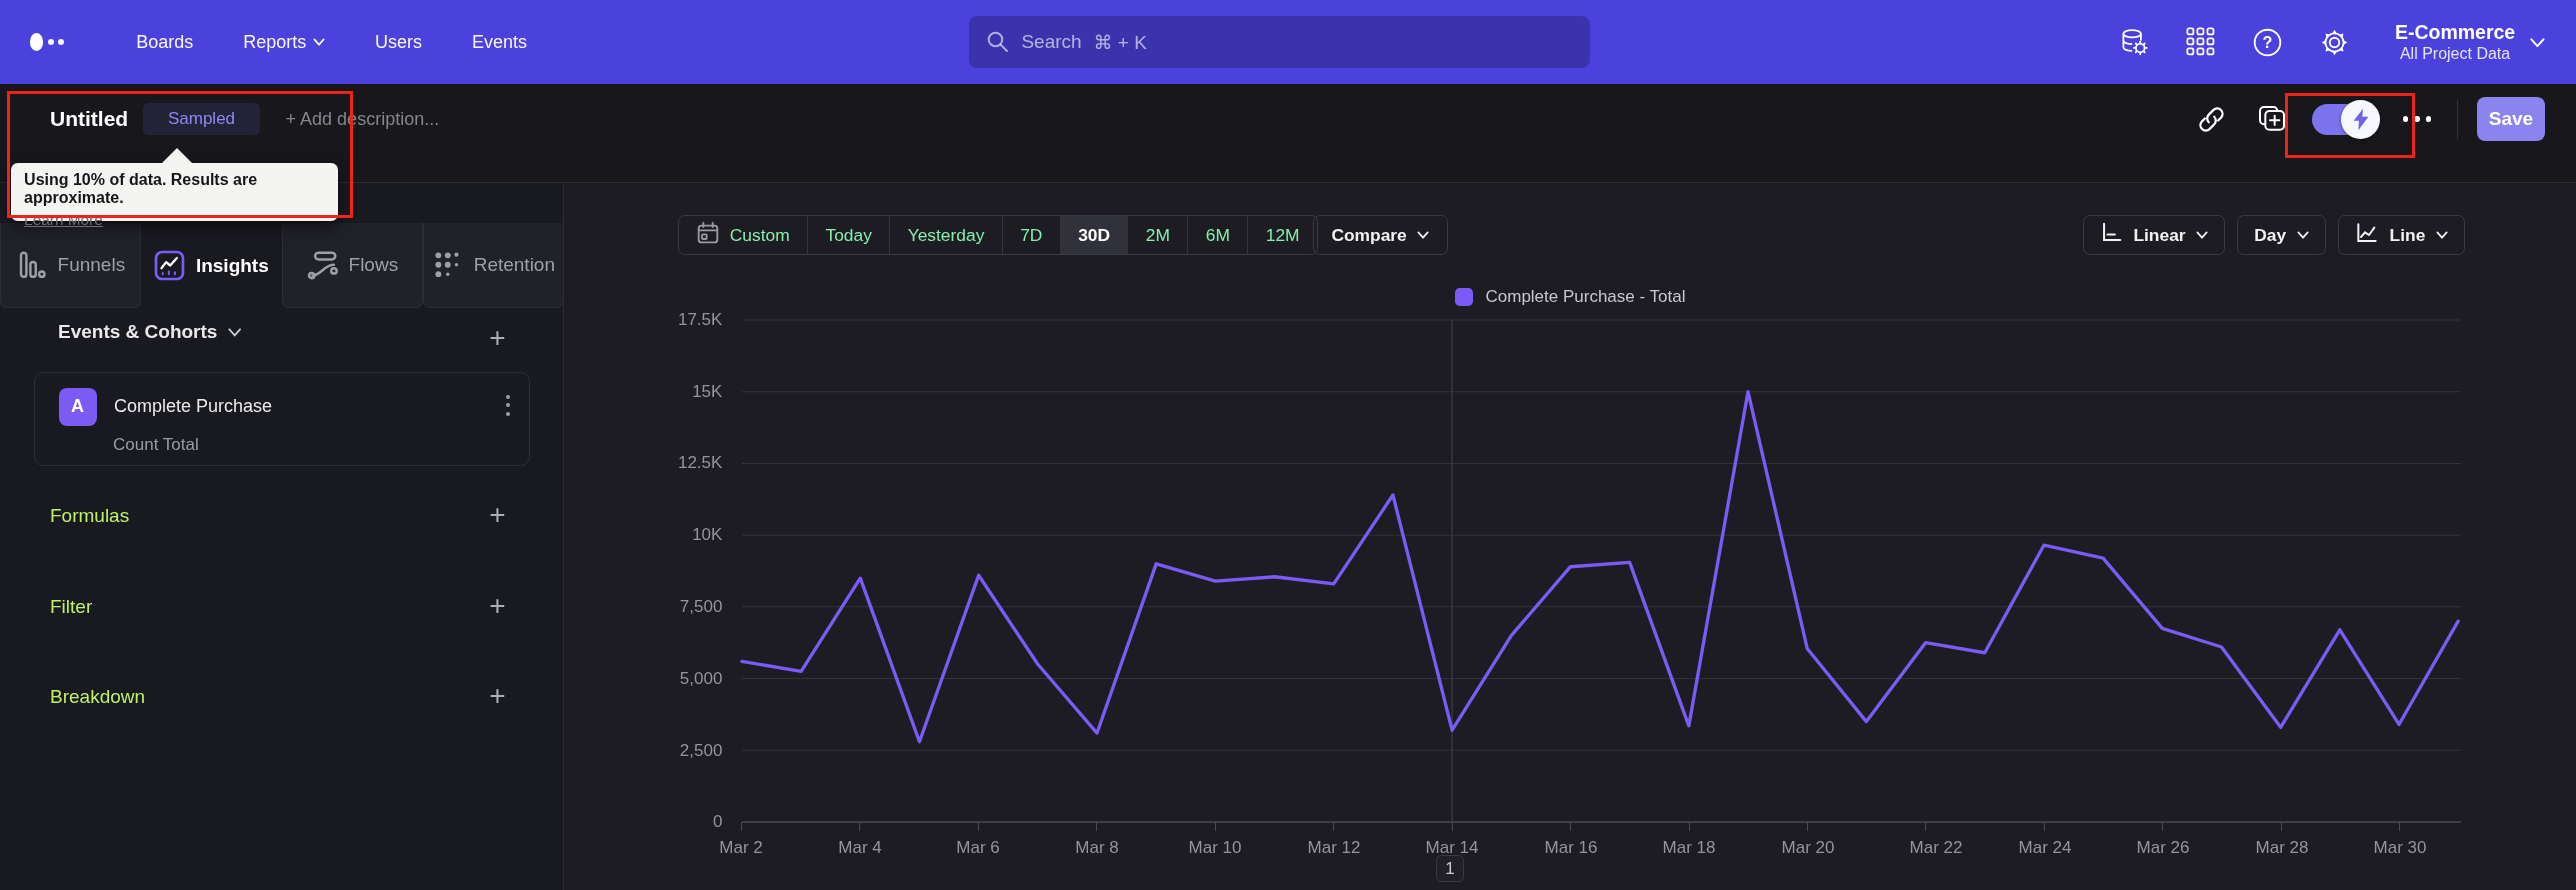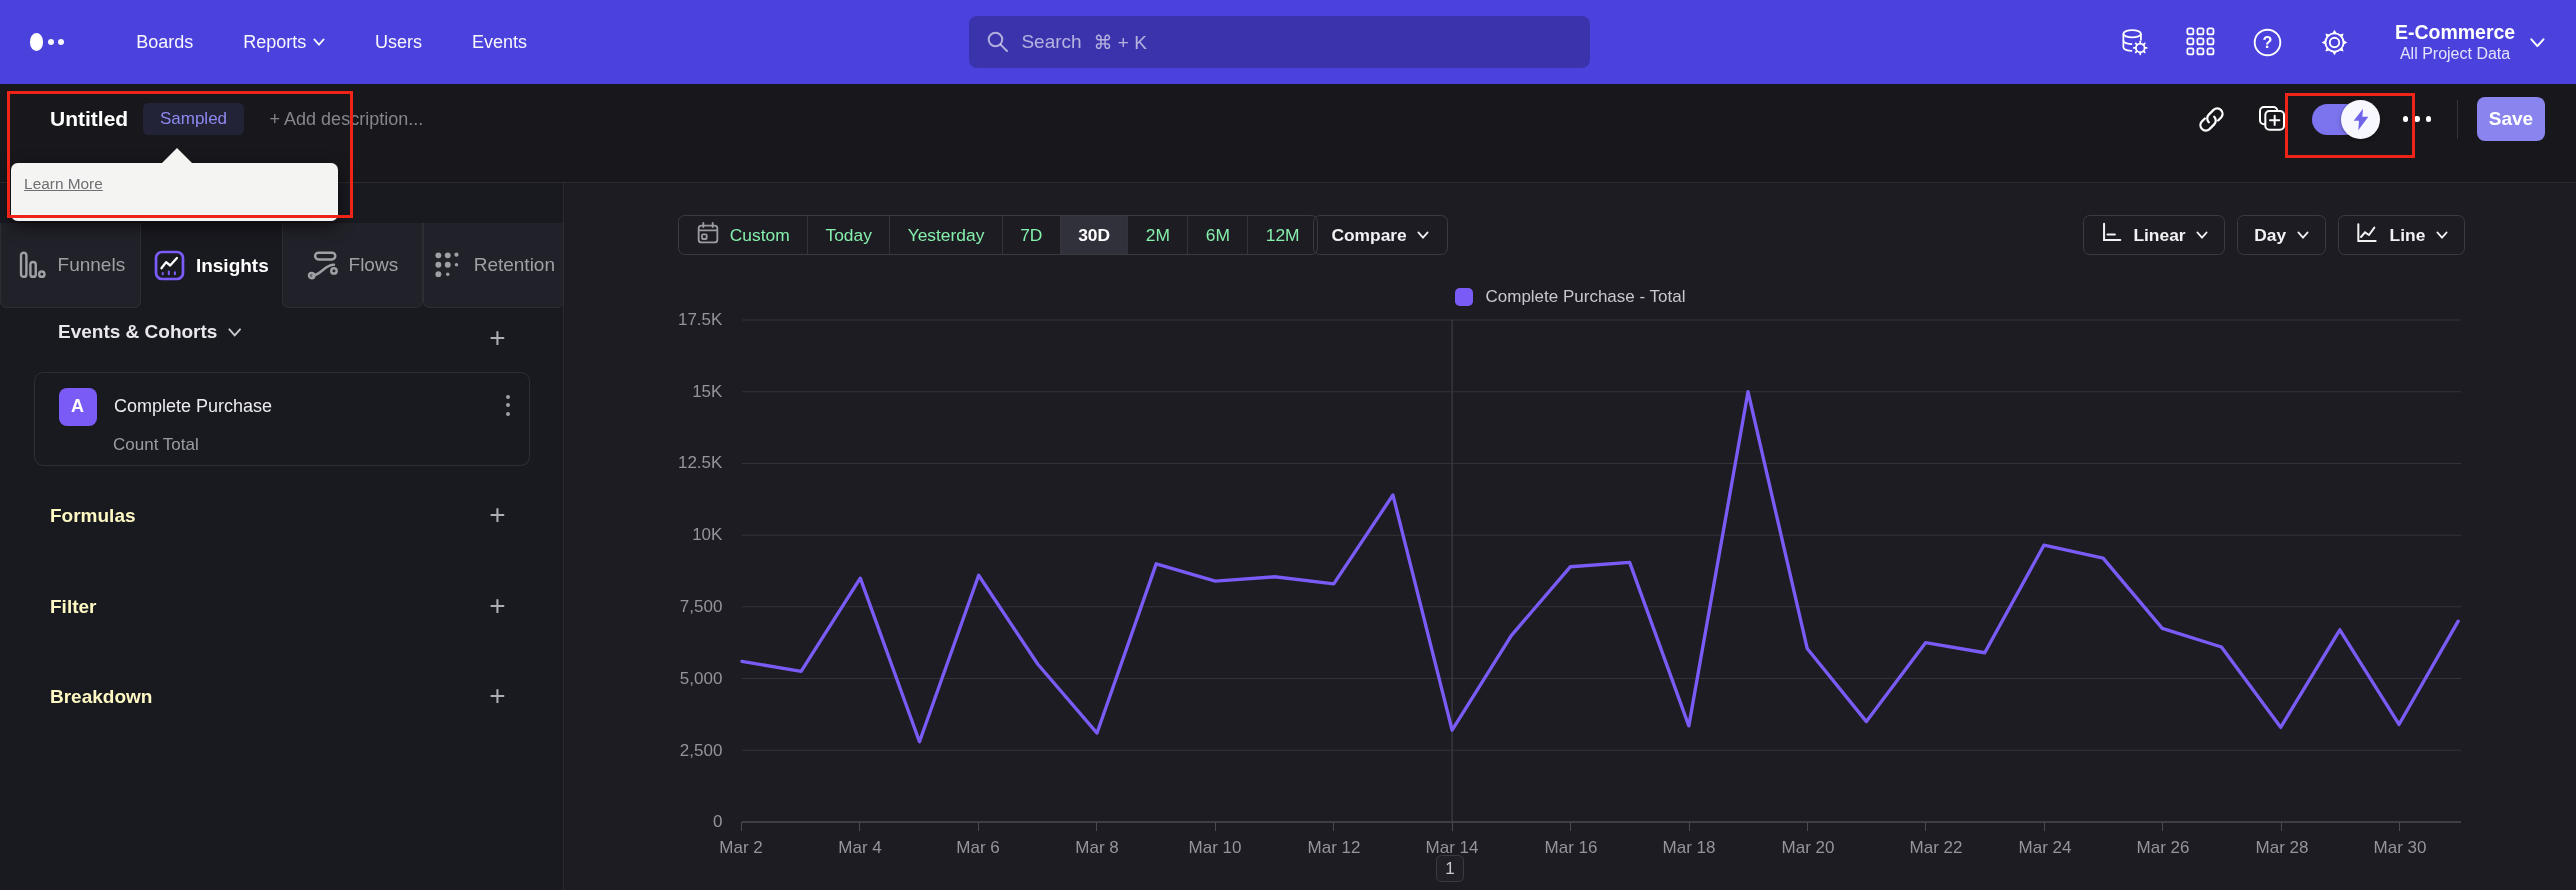--- a/index.html
+++ b/index.html
@@ -20,21 +20,21 @@
   .nav-right{position:absolute;right:34px;top:0;height:84px;display:flex;align-items:center;gap:35px;}
   .nicon{width:32px;height:32px;display:flex;align-items:center;justify-content:center;cursor:pointer;}
   .project{display:flex;align-items:center;gap:14.8px;margin-left:9.4px;cursor:pointer;text-align:center;}
   .project .pname{color:#fff;font-size:19.5px;font-weight:bold;line-height:1.2;}
   .project .pscope{color:rgba(255,255,255,.85);font-size:16px;line-height:1.2;}
 
   
   .titlebar{position:absolute;left:0;top:84px;width:2576px;height:99px;background:#18181c;border-bottom:1.3px solid #2a2a30;}
   .tb-left{position:absolute;left:50px;top:0;height:70px;display:flex;align-items:center;}
   .tb-title{color:#fff;font-size:21px;font-weight:bold;}
-  .tb-badge{margin-left:14.8px;background:#232338;color:#8e89f0;font-size:17px;padding:6px 17px;border-radius:5.4px;cursor:pointer;}
+  .tb-badge{margin-left:14.8px;background:#232338;color:#8e89f0;font-size:17px;padding:6px 25px;border-radius:5.4px;cursor:pointer;}
   .tb-desc{margin-left:25.5px;color:#85868d;font-size:18px;cursor:text;}
   .tb-right{position:absolute;right:31px;top:0;height:70px;display:flex;align-items:center;}
   .tbicon{width:35px;height:35px;display:flex;align-items:center;justify-content:center;cursor:pointer;}
   .toggle{position:relative;width:64px;height:31px;border-radius:15.4px;background:#7c74ee;margin:0 20px 0 23px;cursor:pointer;}
   .toggle .knob{position:absolute;right:-4px;top:-4px;width:39px;height:39px;border-radius:50%;background:#f7f7ff;display:flex;align-items:center;justify-content:center;box-shadow:0 1.3px 4px rgba(0,0,0,.35);}
   .kebab-h{display:flex;gap:6px;margin:0 6.7px;cursor:pointer;}
   .kebab-h i{width:5.4px;height:5.4px;border-radius:50%;background:#fff;}
   .tb-divider{width:1.3px;height:39px;background:#33343a;margin:0 19px;}
   .save-btn{background:#8a85ee;color:#fff;font-size:19px;font-weight:bold;border:none;border-radius:8px;width:68px;height:44px;cursor:pointer;}
 
@@ -46,21 +46,21 @@
   .ticon{width:31px;height:31px;display:flex;align-items:center;justify-content:center;}
   .sb-heading{position:absolute;left:58px;top:138px;display:flex;align-items:center;gap:10.7px;color:#e9e9ec;font-size:19px;font-weight:bold;cursor:pointer;}
   .plus{position:absolute;width:27px;height:27px;color:#aeafb5;font-size:28px;line-height:27px;text-align:center;cursor:pointer;}
   .ev-card{position:absolute;left:34px;top:189px;width:496px;height:94px;border:1.3px solid #2e2f35;border-radius:9.4px;cursor:pointer;}
   .ev-row{position:absolute;left:23.5px;top:14.8px;display:flex;align-items:center;gap:17.4px;}
   .ev-badge{width:38px;height:38px;border-radius:8px;background:var(--accent);color:#fff;font-weight:bold;font-size:18px;display:flex;align-items:center;justify-content:center;}
   .ev-title{color:#ececee;font-size:18px;}
   .ev-metric{position:absolute;left:78px;top:62px;color:#9b9ca3;font-size:17px;}
   .kebab-v{position:absolute;right:19px;top:21.5px;display:flex;flex-direction:column;gap:4.7px;cursor:pointer;}
   .kebab-v i{width:4px;height:4px;border-radius:50%;background:#9fa0a6;}
-  .sb-section{position:absolute;left:50px;color:#fef9c3;font-size:19px;font-weight:bold;}
+  .sb-section{position:absolute;left:50px;color:#bef264;font-size:19px;font-weight:normal;}
 
   
   .chartpane{position:absolute;left:565px;top:183px;width:2011px;height:707px;background:#1c1c22;}
   .controls{position:absolute;left:0;top:32px;width:100%;height:42px;}
   .seg{position:absolute;left:113px;top:0;display:flex;align-items:stretch;height:40px;border:1.3px solid #3a3b41;border-radius:6.7px;overflow:hidden;}
   .seg .opt{display:flex;align-items:center;gap:9.4px;padding:0 17.4px;font-size:17.4px;color:#86efac;border-right:0.7px solid #33343a;cursor:pointer;white-space:nowrap;}
   .seg .opt:last-child{border-right:none;}
   .seg .opt.active{background:#30313a;color:#fff;font-weight:bold;}
   .compare{position:absolute;left:748px;top:0;height:40px;border:1.3px solid #3a3b41;border-radius:6.7px;display:flex;align-items:center;gap:10.7px;padding:0 17.4px;color:#f2f2f4;font-size:17.4px;font-weight:bold;cursor:pointer;}
   .rctrl{position:absolute;right:111px;top:0;display:flex;gap:12px;}
@@ -430,19 +430,20 @@
         <div class="xlabel" style="left: 1717px;">Mar 28</div>
         <div class="xtick" style="left: 1834px;"></div>
         <div class="xlabel" style="left: 1835px;">Mar 30</div>
       </div>
 
     <div class="pagebtn">1</div>
   </main>
 
   <div class="tooltip">
     <div class="arrow"></div>
+    <div class="tmsg">Using 10% of data. Results are approximate.</div>
     <span class="tlink">Learn More</span>
   </div>
 
   <div class="redrect" id="redrect-title"></div>
   <div class="redrect" id="redrect-toggle"></div>
 </div>
 
 
 </body></html>

